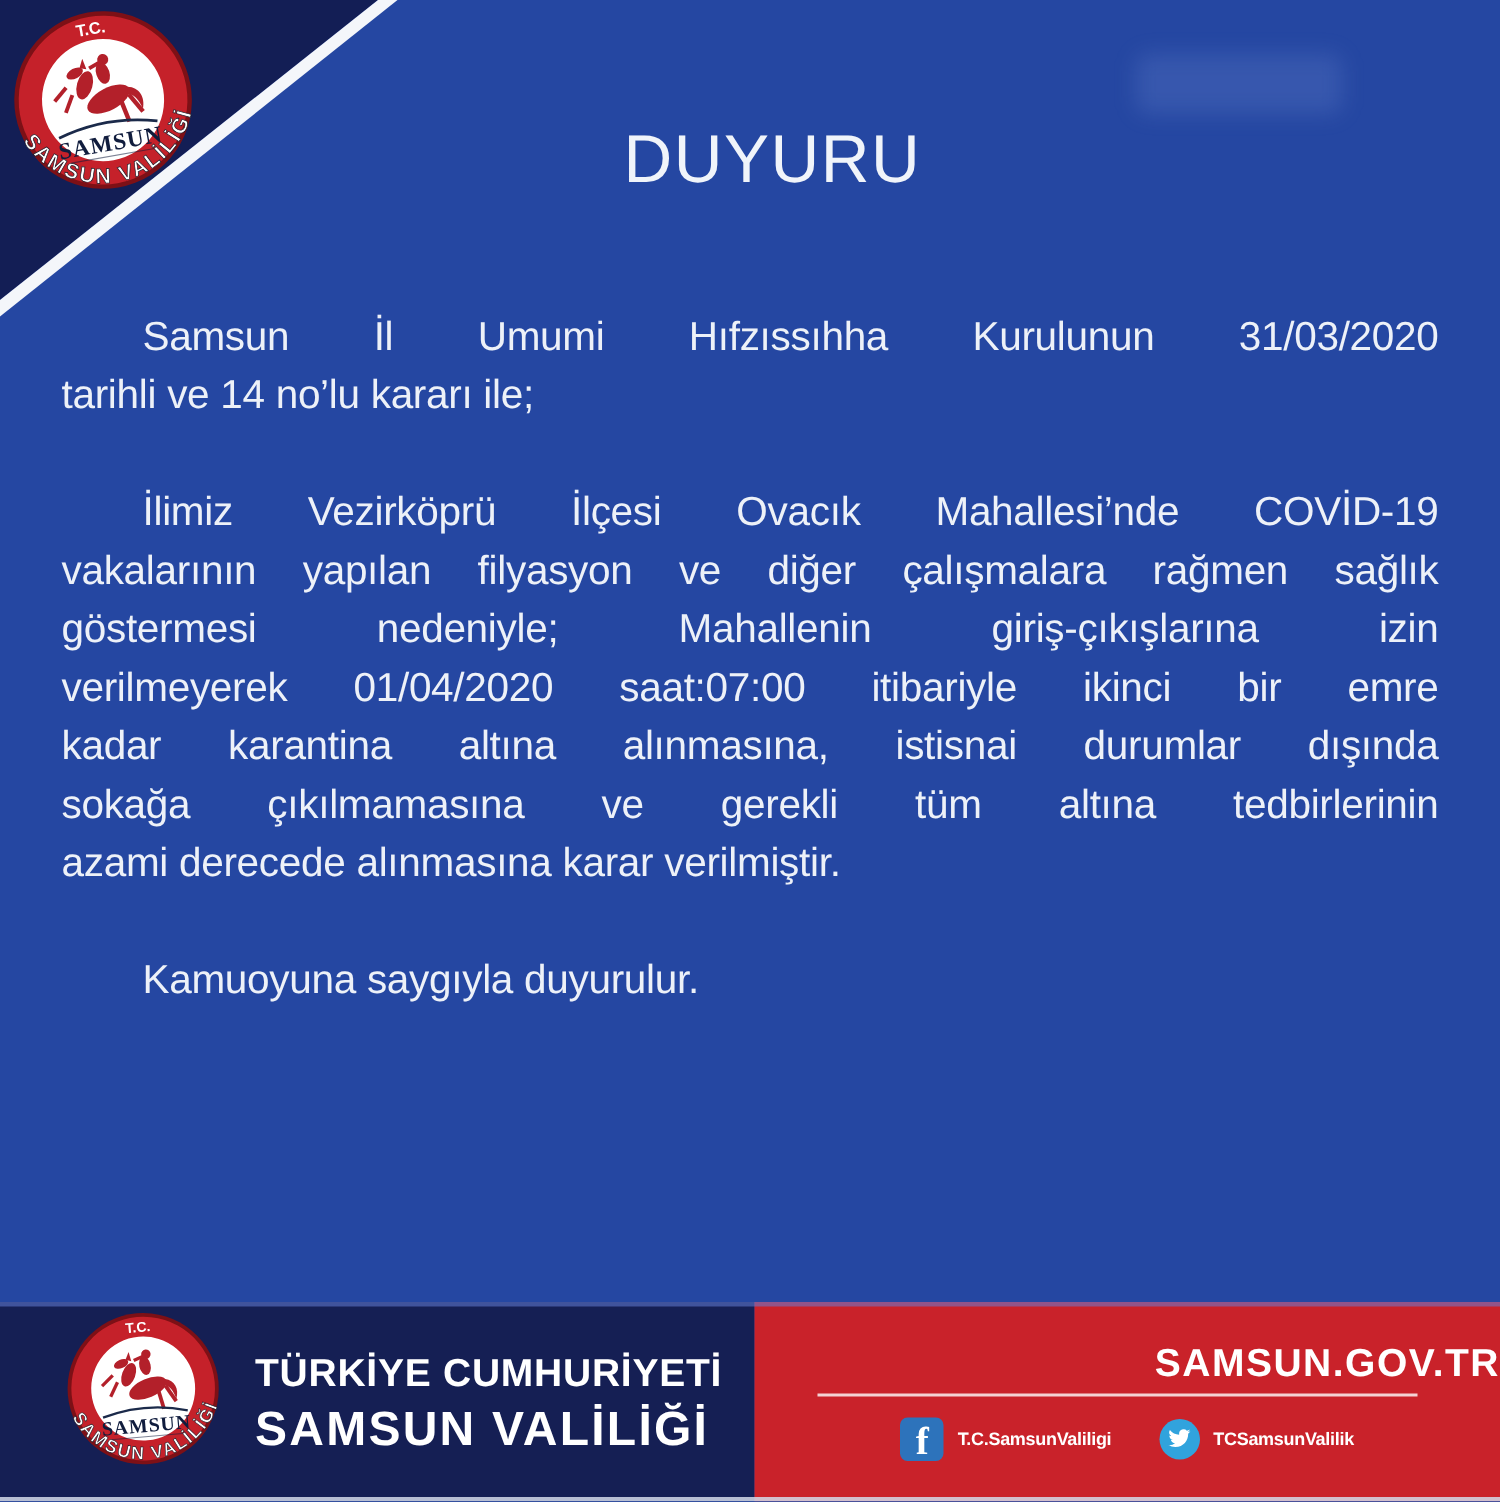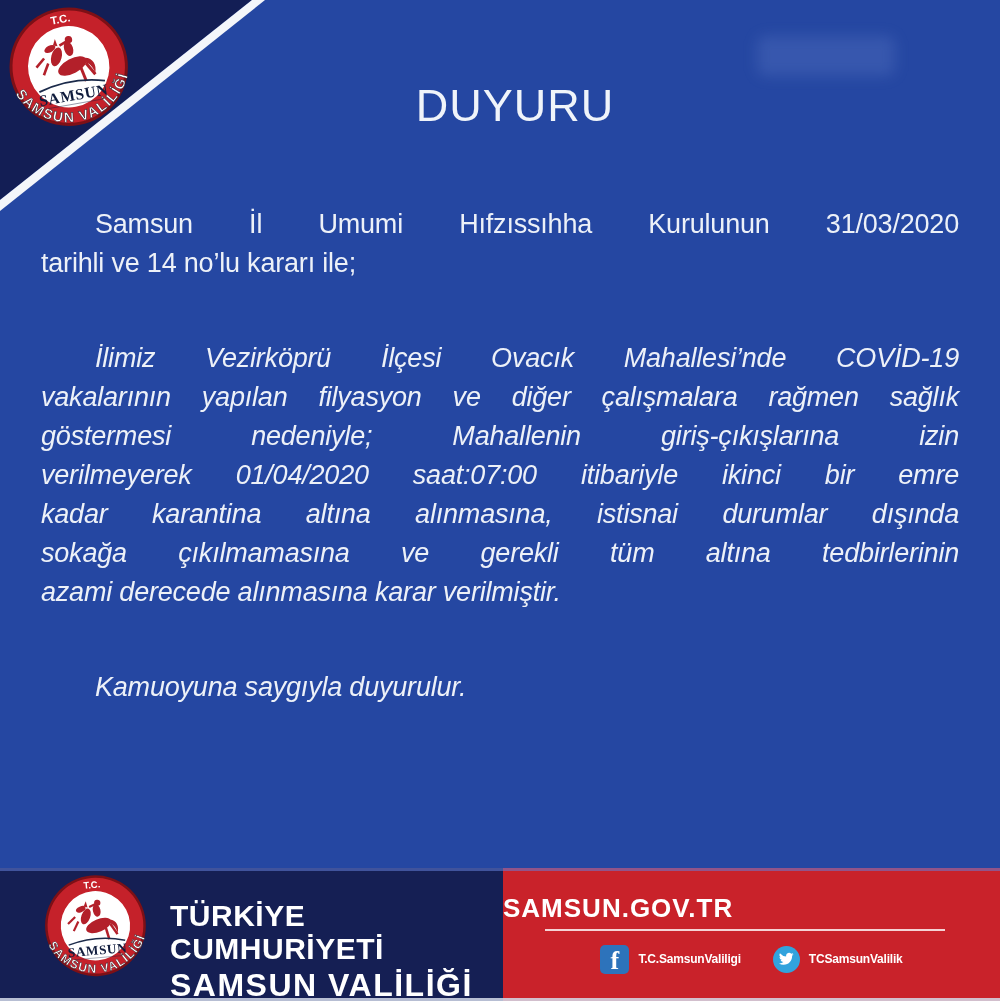--- a/index.html
+++ b/index.html
@@ -24,35 +24,35 @@
   .title{
     position:absolute;left:0;right:0;top:80px;margin:0;
     text-align:center;padding-left:30px;
     font-size:45px;font-weight:400;letter-spacing:1px;color:#f0f4fa;
   }
   
   .body-text{
     position:absolute;left:41px;top:205px;width:918px;
     color:#edf1f8;font-size:27px;line-height:39px;letter-spacing:-0.2px;
   }
-  .para + .para{margin-top:56px;font-style:italic;}
+  .para + .para{margin-top:39px;}
   .line{text-align:justify;text-align-last:justify;}
   .line.last{text-align-last:left;}
   .line.indent{text-indent:54px;}
   
   .footer{position:absolute;left:0;top:868px;width:1000px;height:133px;display:flex;z-index:4;}
   .footer::before{content:"";position:absolute;left:0;top:0;width:100%;height:3px;
     background:rgba(100,125,215,0.55);z-index:7;}
   .footer-left{width:503px;height:100%;background:#151f54;position:relative;}
   .footer-right{flex:1;height:100%;background:#c9222a;position:relative;}
   .brand{position:absolute;left:170px;top:31px;color:#ffffff;}
-  .brand-line1{font-size:30px;font-weight:700;letter-spacing:0.5px;line-height:33px;}
+  .brand-line1{font-size:26px;font-weight:700;letter-spacing:0.5px;line-height:33px;}
   .brand-line2{font-size:32px;font-weight:700;letter-spacing:1.5px;line-height:38px;margin-top:1px;}
   .website{
-    position:absolute;left:0;top:25px;width:100%;text-align:left;
+    position:absolute;left:0;top:25px;width:100%;text-align:right;
     color:#ffffff;font-size:26px;font-weight:700;letter-spacing:1px;
   }
   .divider{position:absolute;left:42px;top:61px;width:400px;height:2px;background:rgba(255,255,255,0.8);}
   .social{
     position:absolute;left:0;top:74px;width:100%;height:34px;
     display:flex;justify-content:center;align-items:center;gap:32px;color:#ffffff;
   }
   .social-item{display:flex;align-items:center;gap:9px;cursor:pointer;}
   .social-label{font-size:12px;font-weight:700;letter-spacing:-0.2px;}
   .fb-icon{

